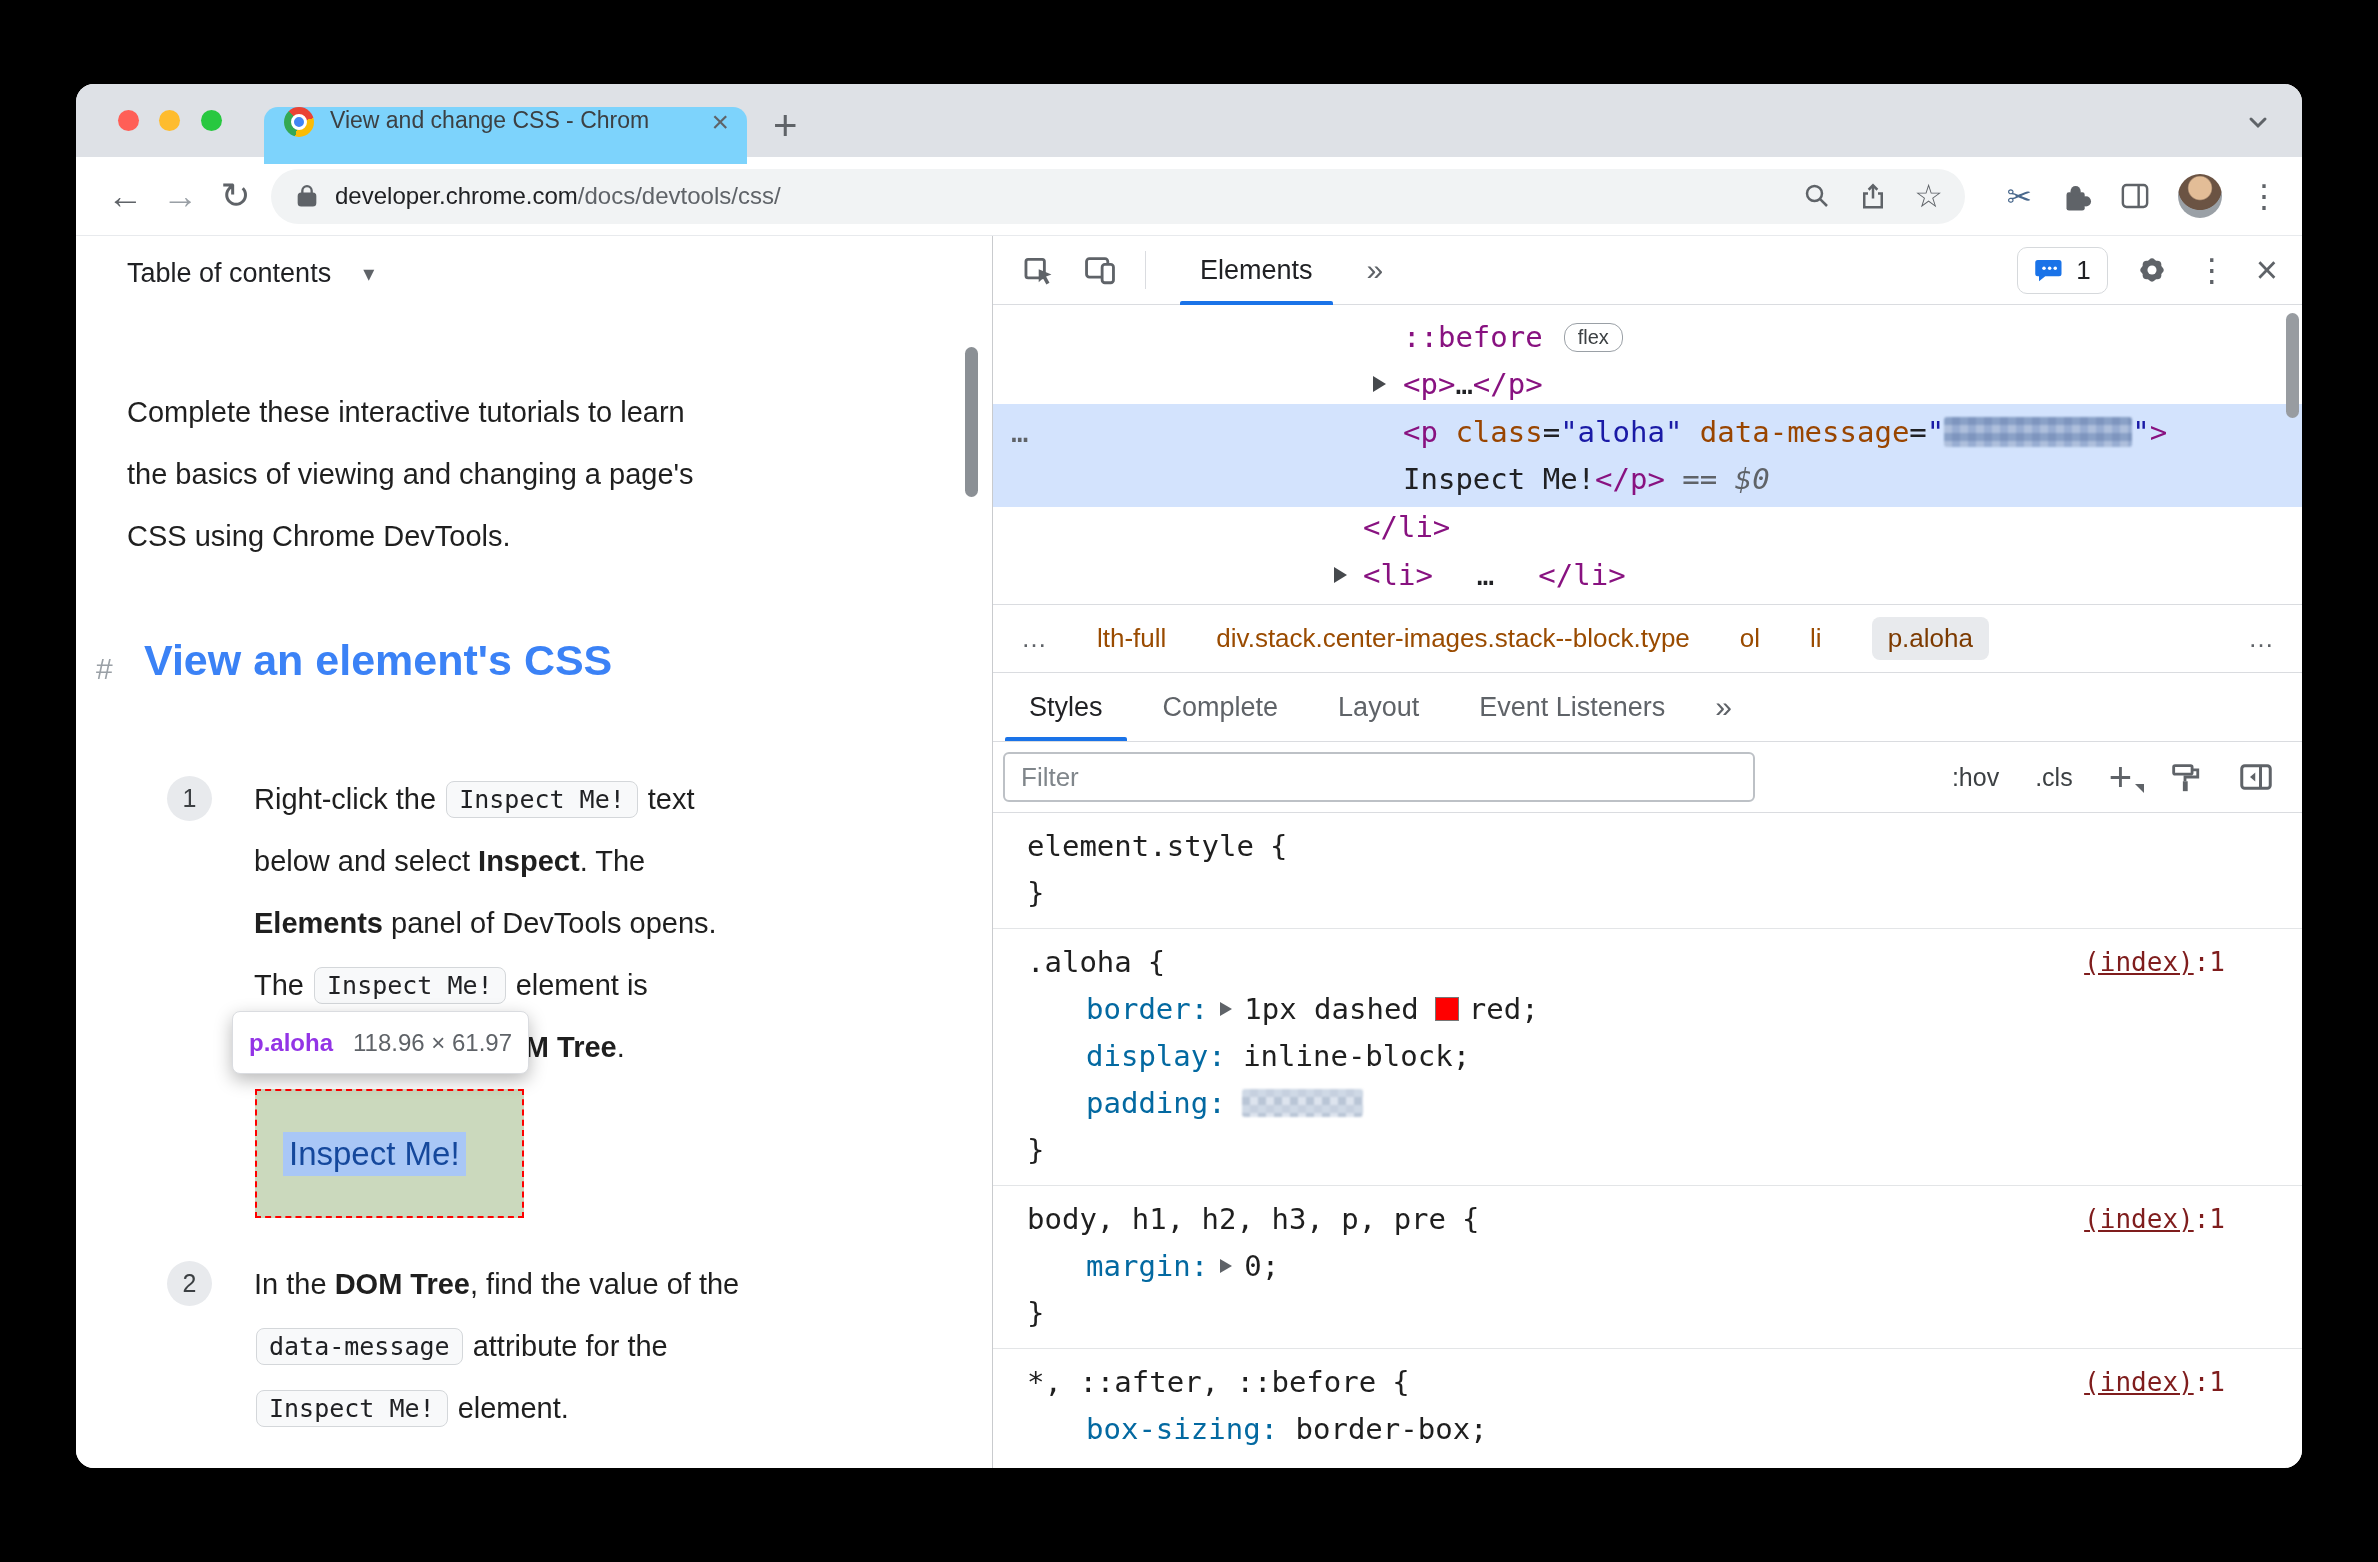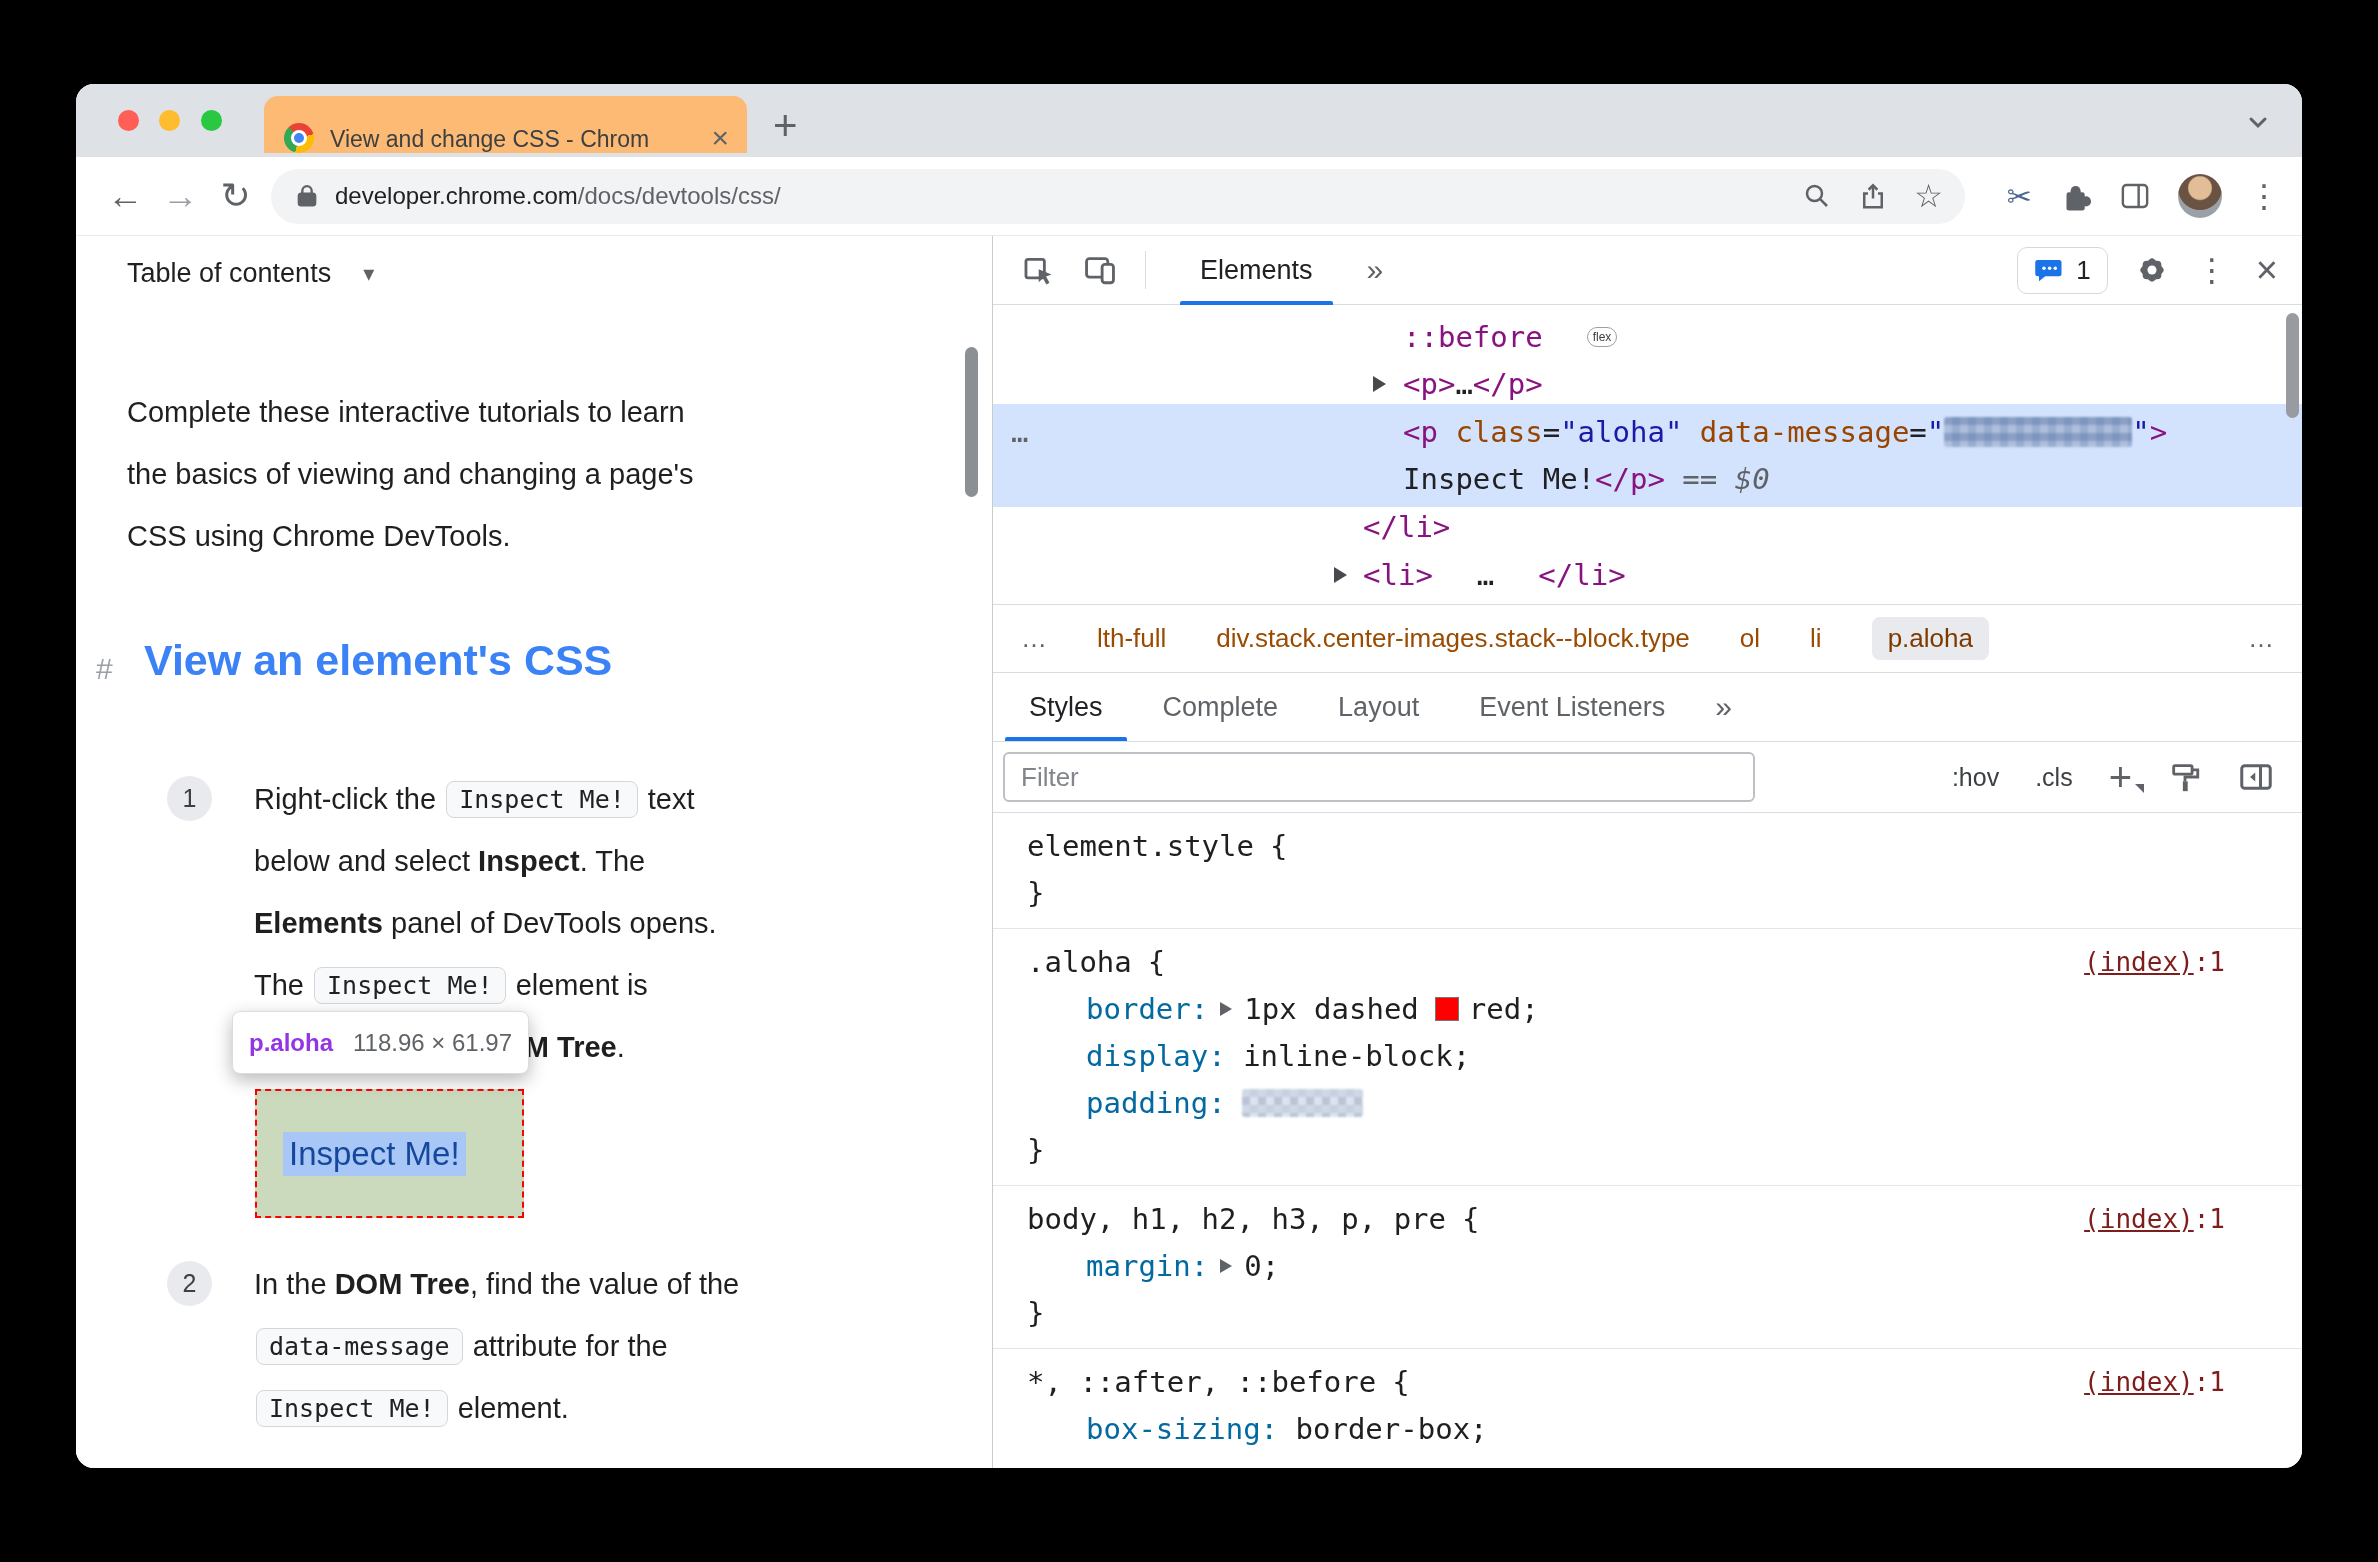--- a/index.html
+++ b/index.html
@@ -9,22 +9,22 @@
   .window { position:absolute; left:76px; top:84px; width:2226px; height:1384px;
             background:#fff; border-radius:18px; overflow:hidden;
             box-shadow:0 30px 89px rgba(0,0,0,.6); }
 
   
   .tabstrip { height:73px; background:#dee1e6; position:relative; }
   .light { position:absolute; top:26px; width:21px; height:21px; border-radius:50%; }
   .light.r { left:42px;  background:#ff5f57; }
   .light.y { left:83px;  background:#febc2e; }
   .light.g { left:125px; background:#28c840; }
-  .tab { position:absolute; left:188px; top:12px; width:483px; height:57px; background:#fdba74;
-         border-radius:14px 14px 0 0; display:flex; align-items:flex-end; padding:0 18px 0 20px; }
+  .tab { position:absolute; left:188px; top:23px; width:483px; height:57px; background:#7dd3fc;
+         border-radius:14px 14px 0 0; display:flex; align-items:flex-start; padding:0 18px 0 20px; }
   .favicon { width:30px; height:30px; min-width:30px; border-radius:50%; position:relative; margin-right:16px;
              background:conic-gradient(from -45deg,#ea4335 0 120deg,#fbbc05 0 240deg,#34a853 0 360deg); }
   .favicon::after { content:""; position:absolute; inset:7px; background:#4285f4; border:3px solid #fff; border-radius:50%; }
   .tab-title { font-size:23px; color:#3c4043; flex:1; white-space:nowrap; overflow:hidden; }
   .tab-close { font-size:30px; color:#5f6368; margin-left:8px; line-height:30px; }
   .newtab { position:absolute; left:697px; top:18px; font-size:42px; color:#5f6368; font-weight:300; }
   .strip-chevron { position:absolute; right:30px; top:24px; }
 
   
   .navbar { height:79px; background:#fff; display:flex; align-items:center; padding:0 22px; border-bottom:1px solid #e8eaed; }
@@ -86,22 +86,22 @@
   .dt-close { font-size:38px; color:#5f6368; line-height:38px; }
 
   .dt-dom { position:relative; height:299px; overflow:hidden; flex:none;
             font-family:"DejaVu Sans Mono", monospace; font-size:29px; color:#202124; }
   .dom-sel { position:absolute; left:0; right:0; top:99px; height:103px; background:#d3e3fd; }
   .dom-row { position:absolute; left:0; right:0; height:48px; display:flex; align-items:center; white-space:pre; }
   .tag { color:#881280; } .attr { color:#994500; } .aval { color:#1a1aa6; } .dim { color:#5f6368; }
   .ital { font-style:italic; }
   .tri { position:absolute; width:0; height:0; border-left:13px solid #46494d;
          border-top:8px solid transparent; border-bottom:8px solid transparent; }
-  .flex-badge { font-family:"Liberation Sans", sans-serif; font-size:12px; color:#3c4043; background:#fff;
-                border:1.5px solid #9aa0a6; border-radius:13px; padding:2px 5px; margin-left:44px; }
+  .flex-badge { font-family:"Liberation Sans", sans-serif; font-size:20px; color:#3c4043; background:#fff;
+                border:1.5px solid #9aa0a6; border-radius:13px; padding:2px 13px; margin-left:21px; }
   .overflow-dots { position:absolute; left:18px; color:#5f6368; }
   .pix { display:inline-block; border-radius:3px; filter:blur(1.3px); background-size:16px 16px; }
   .pix-dm { width:188px; height:30px;
             background-image:conic-gradient(#7e95be 0 25%, #98add2 0 50%, #aebfdc 0 75%, #8aa1c7 0); }
   .dom-scroll { position:absolute; right:3px; top:8px; width:13px; height:105px; background:#989ca1; border-radius:7px; }
 
   .dt-crumbs { height:69px; display:flex; align-items:center; gap:50px; padding:0 28px;
                border-top:1px solid #dadce0; border-bottom:1px solid #dadce0; font-size:26px; flex:none; white-space:nowrap; }
   .crumb { color:#9a4b00; } .crumb.dots { color:#5f6368; }
   .crumb.current { background:#e8eaed; border-radius:8px; padding:6px 16px; color:#7c3a00; }

